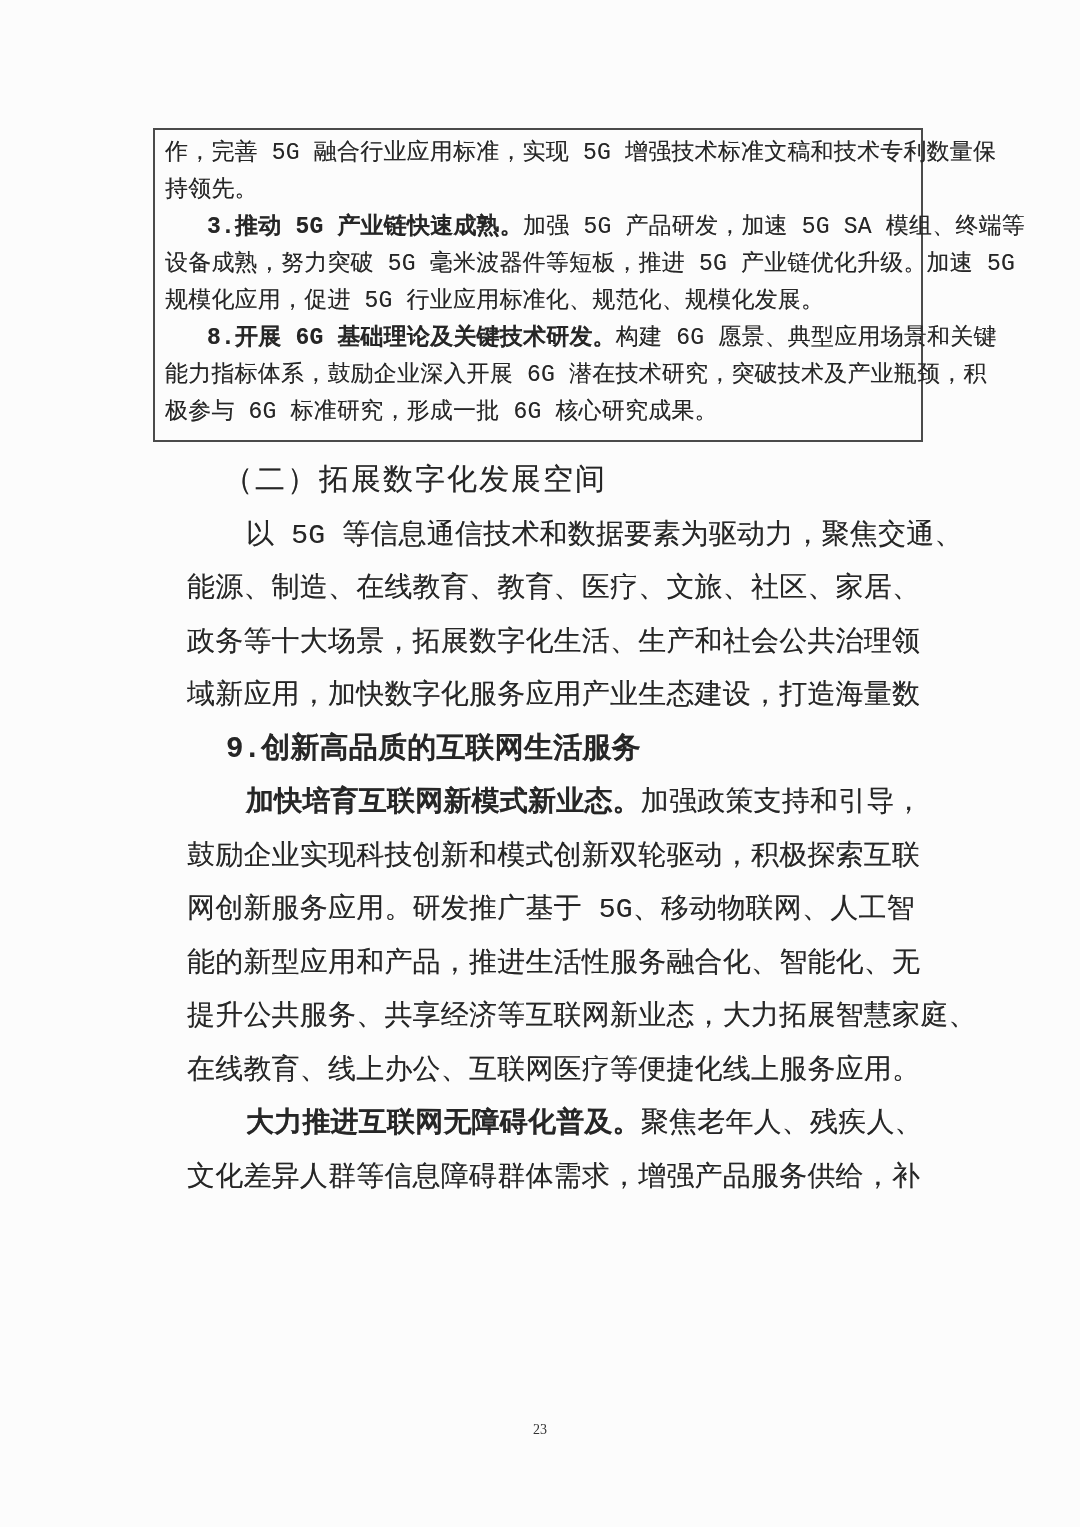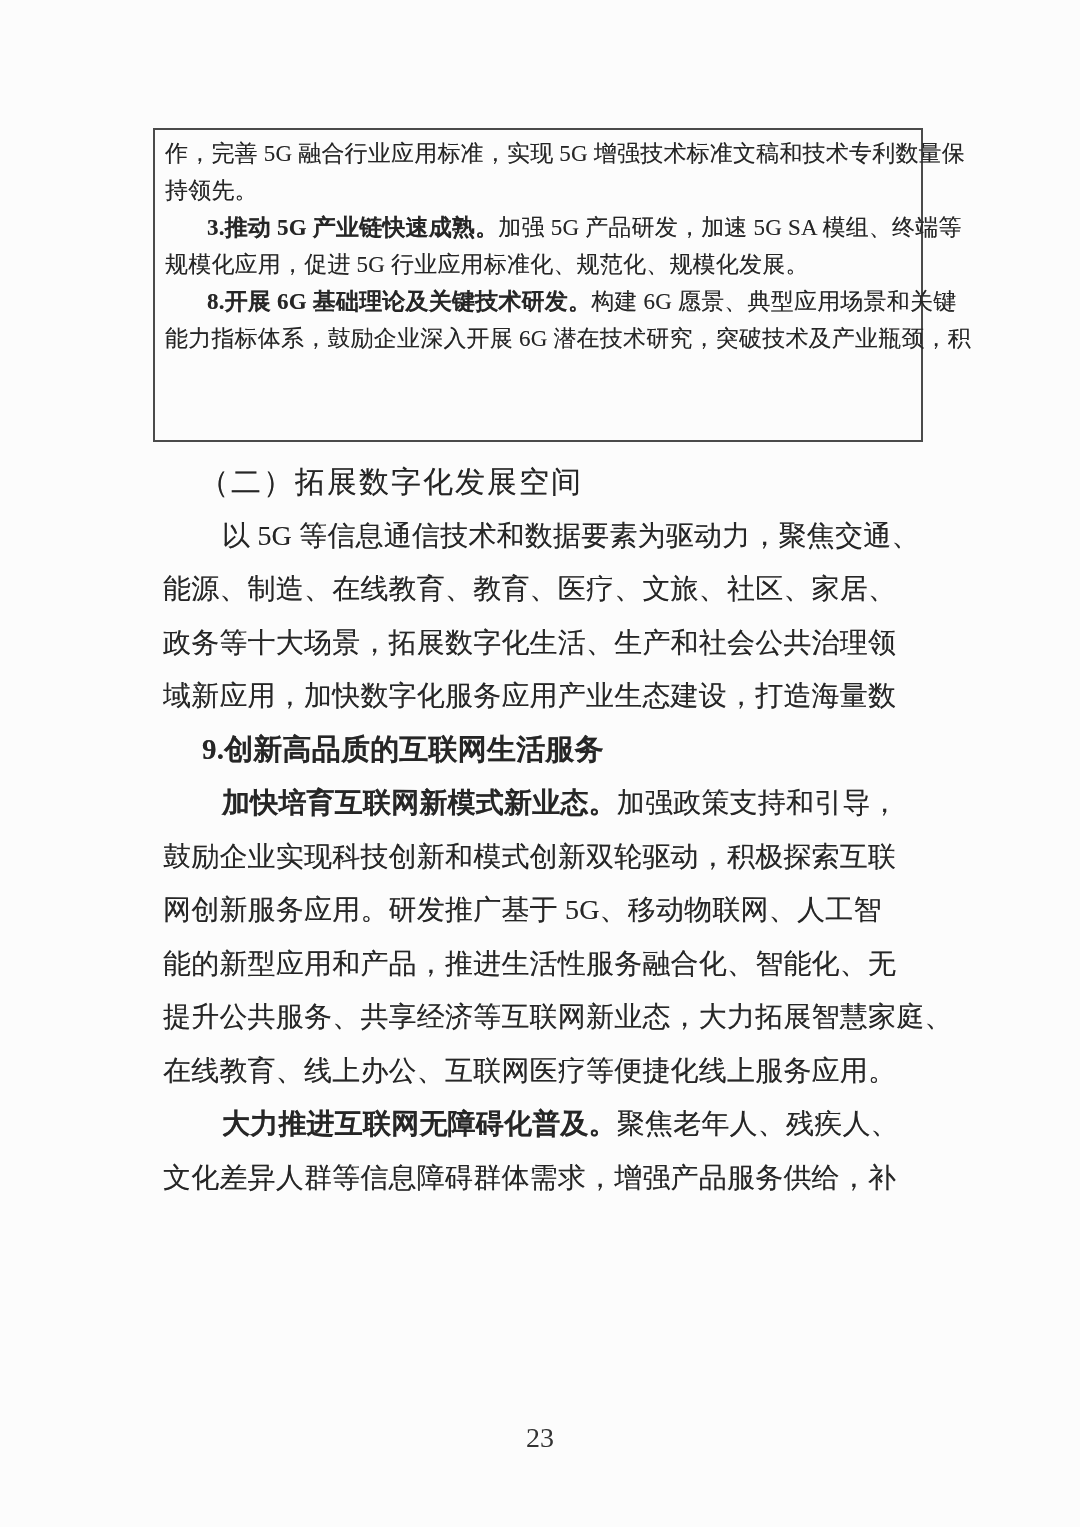--- a/index.html
+++ b/index.html
@@ -43,61 +43,64 @@
     left: 163px;
     top: 455px;
     width: 800px;
   }
   .body-text .line {
     height: 53.5px;
     line-height: 53.5px;
     font-size: 28px;
     white-space: nowrap;
     letter-spacing: 0.2px;
+    margin-left: 24px;
   }
   .body-text .line.indent { padding-left: 59px; }
   .body-text .line.kai-heading {
     font-size: 30px;
     font-weight: 500;
     letter-spacing: 2px;
     padding-left: 36px;
   }
   .body-text .line.bold-heading {
     font-size: 29px;
     font-weight: 700;
     padding-left: 39px;
   }
   .seg.bold { font-weight: 700; }
 
   
-  .line { text-shadow: 0 0 0.6px rgba(40,40,40,0.45); }
+  .line { text-shadow: 0 0 0.6px rgba(40,40,40,0.45); font-family: Liberation Mono, monospace; }
 
   
   .page-number {
     position: absolute;
     top: 1422px;
     left: 0;
     width: 100%;
     text-align: center;
-    font-size: 28px;
+    font-size: 14px;
     color: #333333;
   }
 </style>
 </head>
 <body>
 
 <div class="page">
 
   <div class="quote-box">
       <div class="line"><span class="seg">作，完善 5G 融合行业应用标准，实现 5G 增强技术标准文稿和技术专利数量保</span></div>
       <div class="line"><span class="seg">持领先。</span></div>
       <div class="line indent"><span class="seg bold">3.推动 5G 产业链快速成熟。</span><span class="seg">加强 5G 产品研发，加速 5G SA 模组、终端等</span></div>
+      <div class="line"><span class="seg">设备成熟，努力突破 5G 毫米波器件等短板，推进 5G 产业链优化升级。加速 5G</span></div>
       <div class="line"><span class="seg">规模化应用，促进 5G 行业应用标准化、规范化、规模化发展。</span></div>
       <div class="line indent"><span class="seg bold">8.开展 6G 基础理论及关键技术研发。</span><span class="seg">构建 6G 愿景、典型应用场景和关键</span></div>
       <div class="line"><span class="seg">能力指标体系，鼓励企业深入开展 6G 潜在技术研究，突破技术及产业瓶颈，积</span></div>
+      <div class="line"><span class="seg">极参与 6G 标准研究，形成一批 6G 核心研究成果。</span></div>
     </div>
 
   <div class="body-text">
       <div class="line kai-heading"><span class="seg">（二）拓展数字化发展空间</span></div>
       <div class="line indent"><span class="seg">以 5G 等信息通信技术和数据要素为驱动力，聚焦交通、</span></div>
       <div class="line"><span class="seg">能源、制造、在线教育、教育、医疗、文旅、社区、家居、</span></div>
       <div class="line"><span class="seg">政务等十大场景，拓展数字化生活、生产和社会公共治理领</span></div>
       <div class="line"><span class="seg">域新应用，加快数字化服务应用产业生态建设，打造海量数</span></div>
       <div class="line bold-heading"><span class="seg bold">9.创新高品质的互联网生活服务</span></div>
       <div class="line indent"><span class="seg bold">加快培育互联网新模式新业态。</span><span class="seg">加强政策支持和引导，</span></div>

